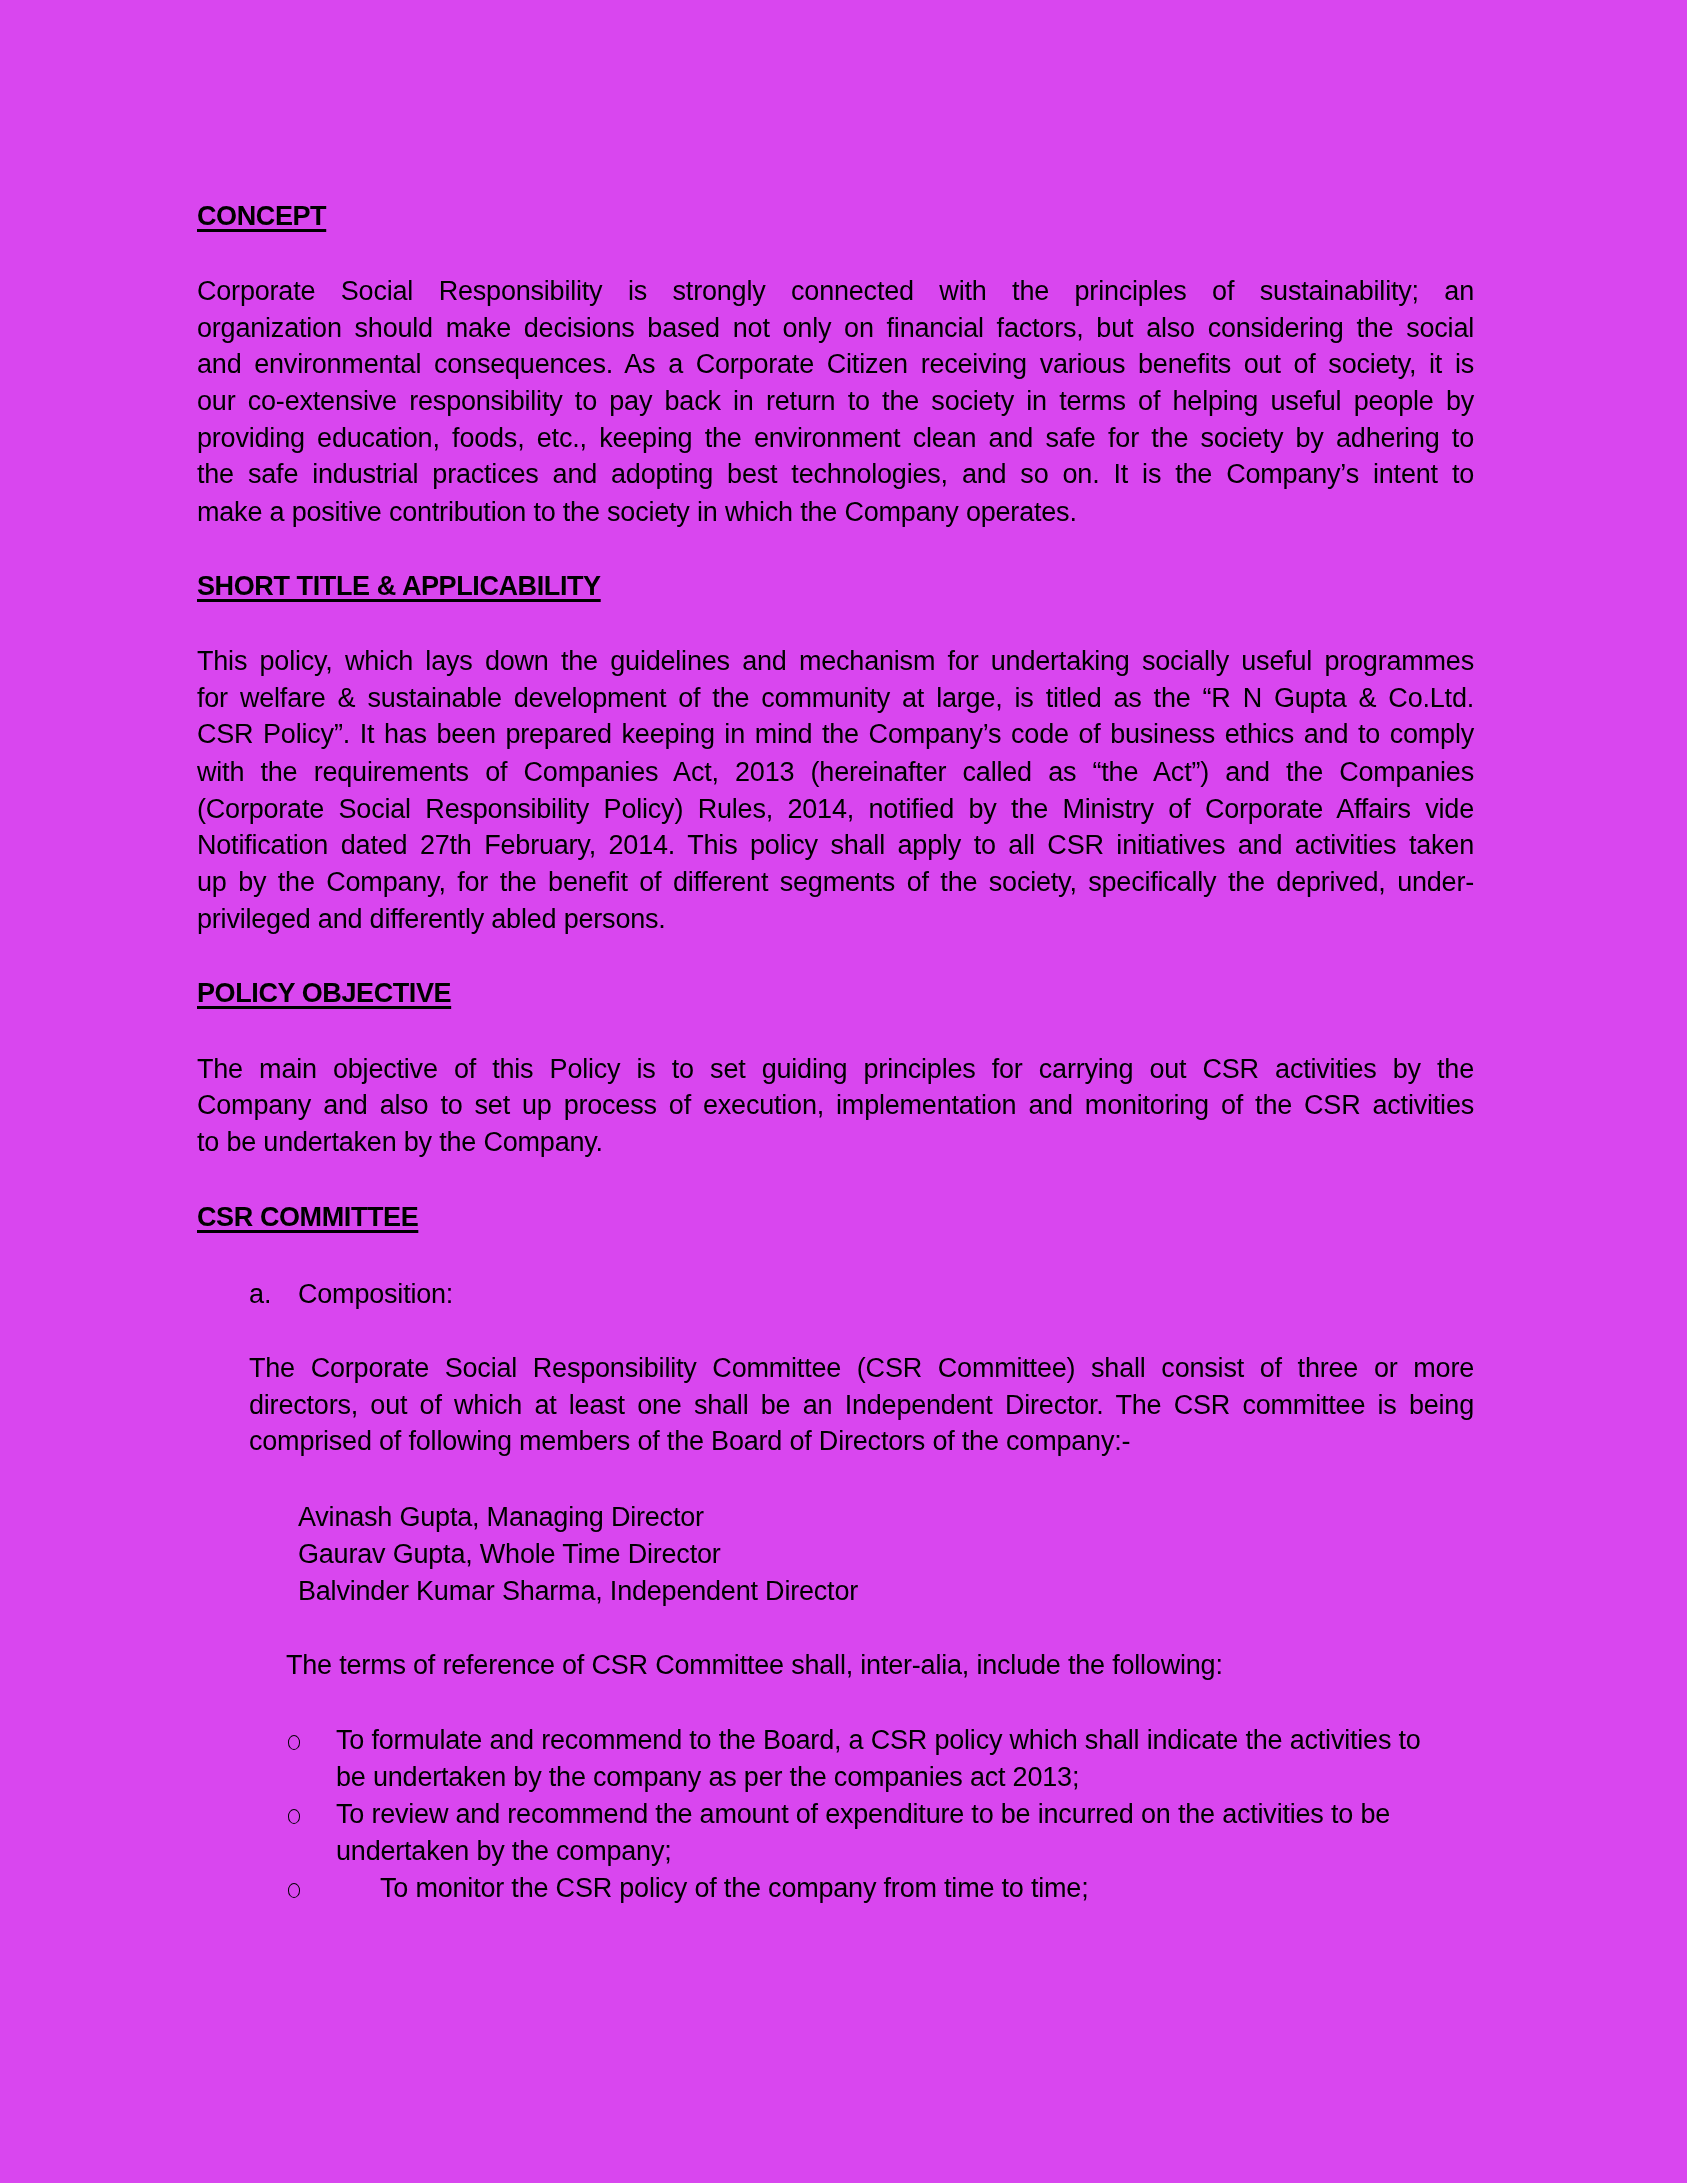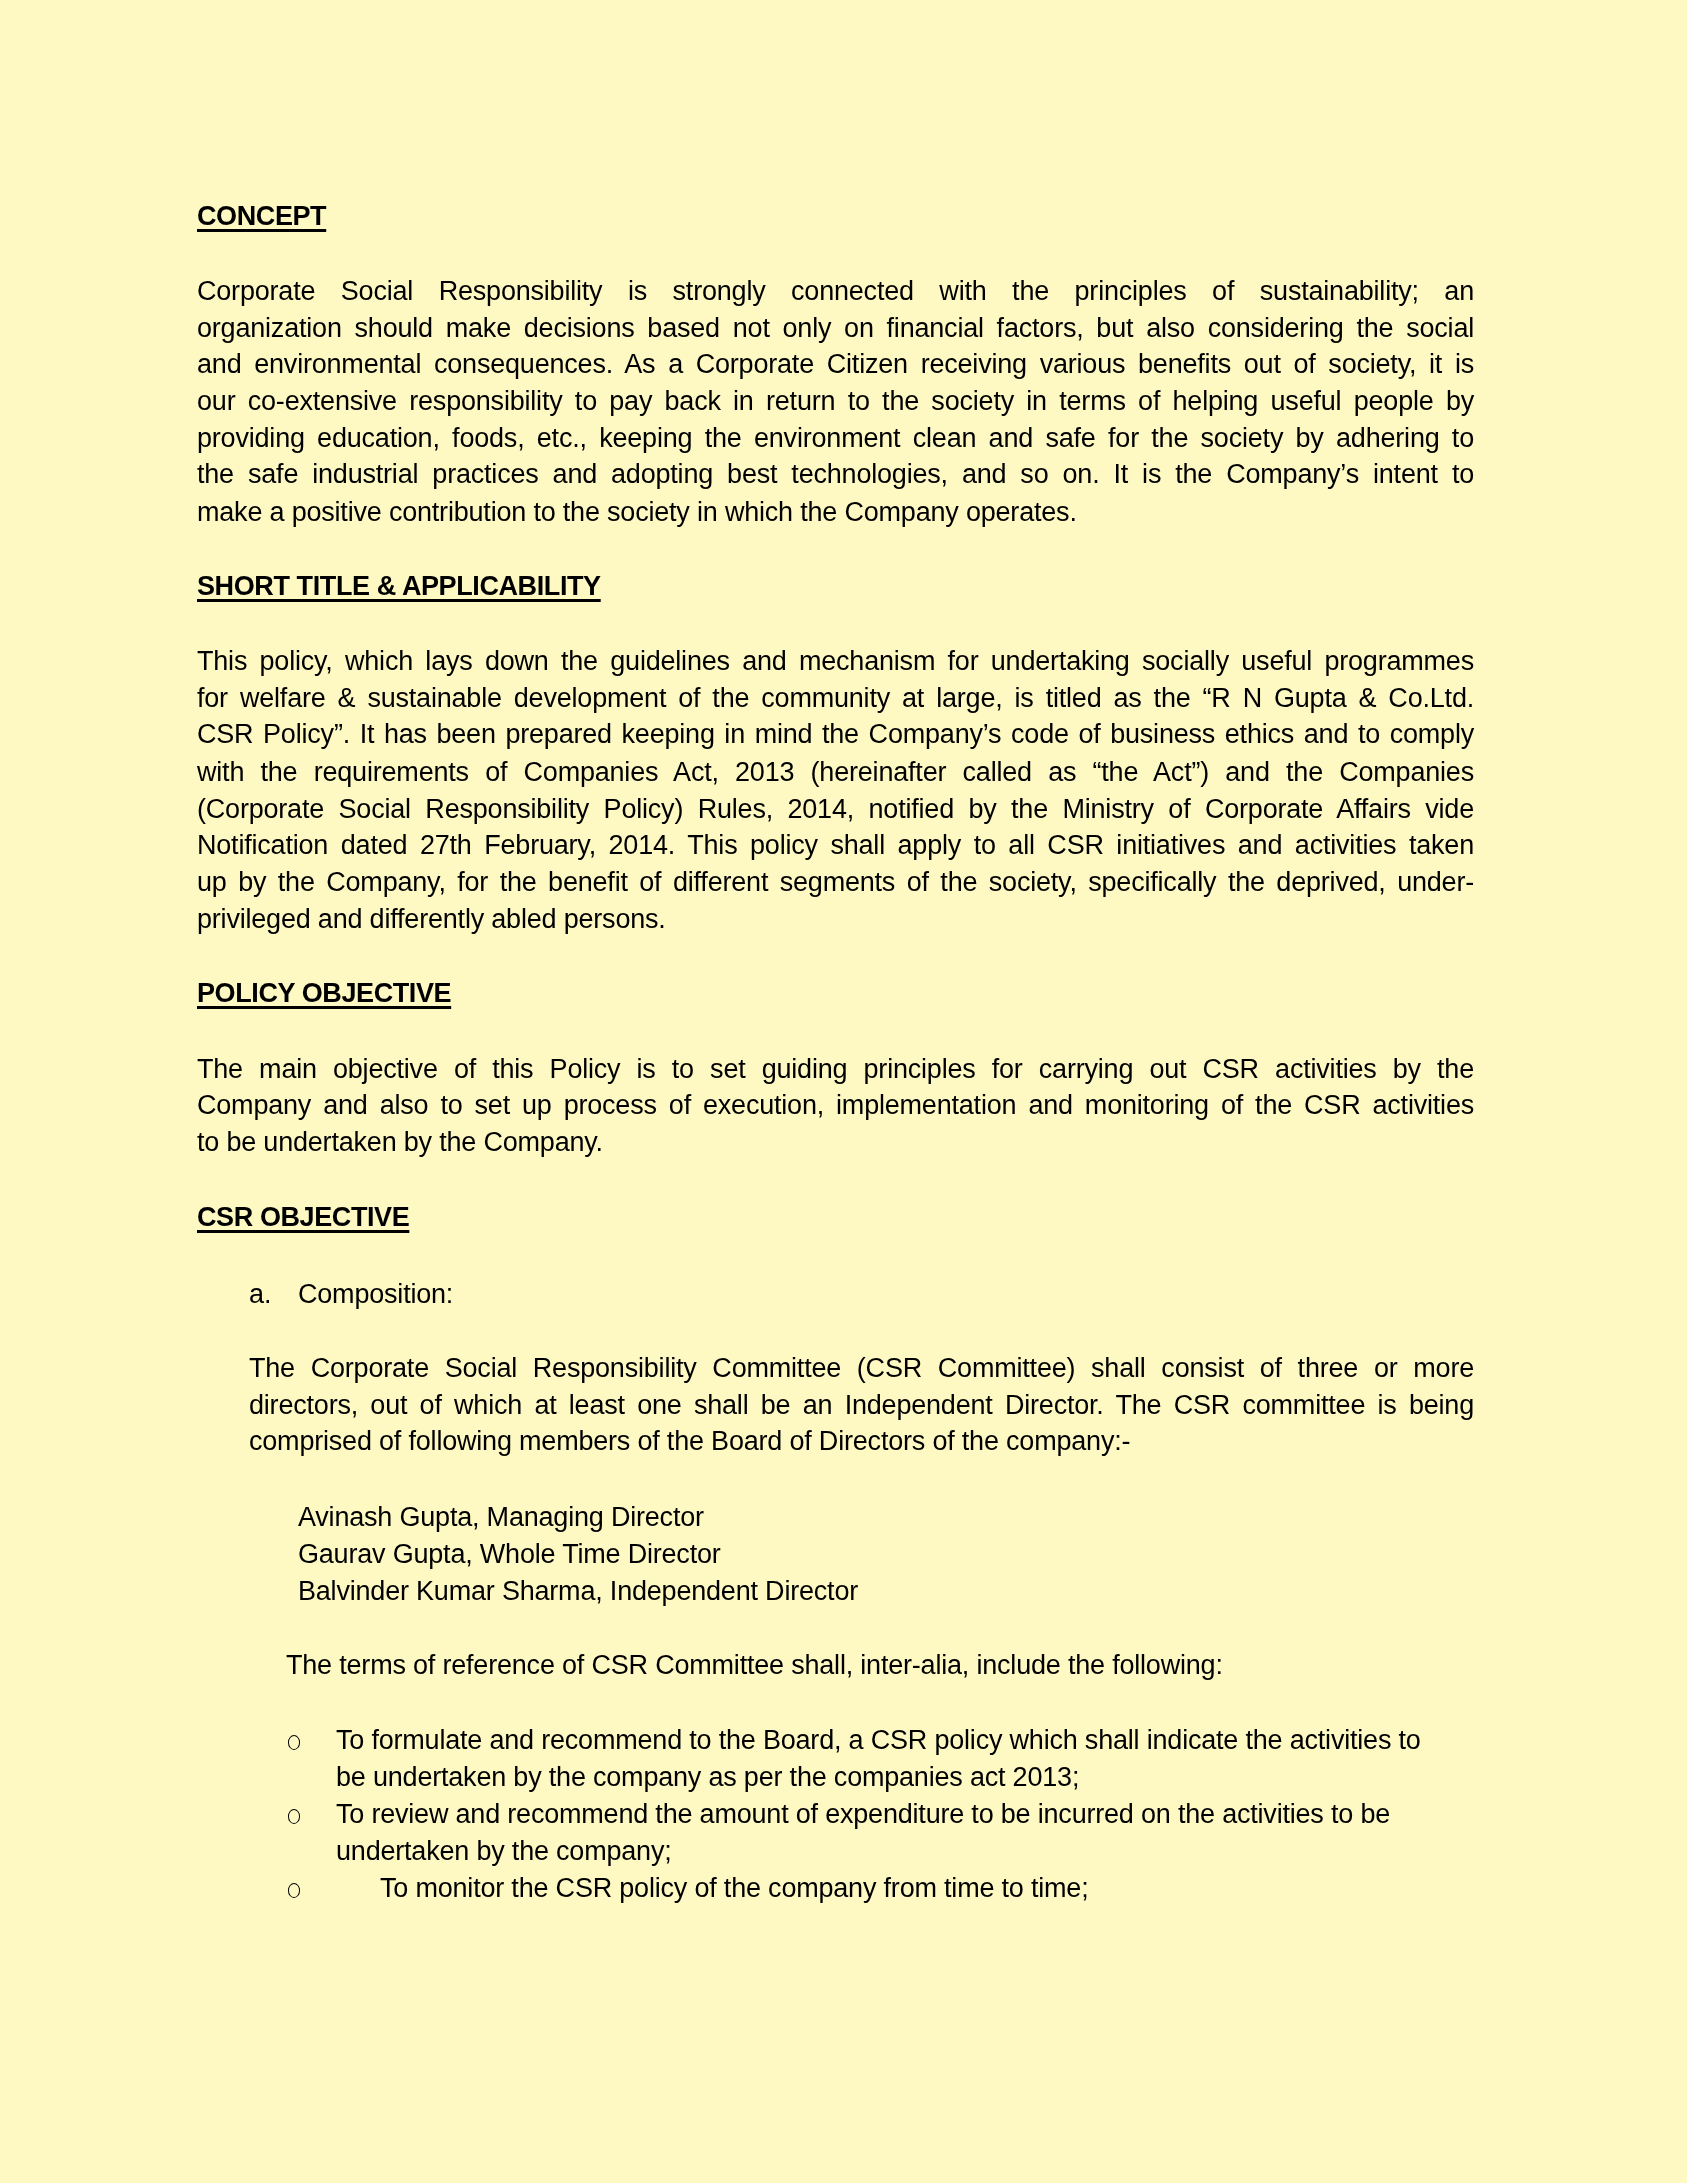--- a/index.html
+++ b/index.html
@@ -1,18 +1,18 @@
 <!DOCTYPE html>
 <html style="font-size:10.6px"><head>
 <meta charset="utf-8">
 <style>
   html, body { margin: 0; padding: 0; background: #ffffff; }
   body { width: 1687px; height: 2183px; position: relative; overflow: hidden;
          font-family: "Liberation Sans", "DejaVu Sans", sans-serif; color: #000; }
-  .page { position: absolute; left: 0; top: 0; width: 1687px; height: 2183px; background: #fef9c3; }
+  .page { position: absolute; left: 0; top: 0; width: 1687px; height: 2183px; background: #d946ef; }
   .line { position: absolute; font-size: 27px; line-height: 33px; white-space: nowrap; letter-spacing: -0.2px; }
   .just { text-align: justify; text-align-last: justify; white-space: normal; }
   .heading { font-weight: bold; text-decoration: underline; text-decoration-thickness: 2.6px; text-underline-offset: 4px; letter-spacing: -0.4px; }
   .marker { position: absolute; font-size: 27px; line-height: 33px; }
   .bullet-o { position: absolute; width: 12px; height: 14.6px; border: 1.7px solid #000; border-radius: 50%; box-sizing: border-box; }
 </style>
 </head>
 <body>
 
 <div class="page">
@@ -40,21 +40,21 @@
     <div class="line" style="left:197px; top:903px;">privileged and differently abled persons.</div>
   </div>
 
   <div class="line heading" style="left:197px; top:977px;">POLICY OBJECTIVE</div>
   <div>
     <div class="line just" style="left:197px; top:1053px; width:1277px;">The main objective of this Policy is to set guiding principles for carrying out CSR activities by the</div>
     <div class="line just" style="left:197px; top:1089px; width:1277px;">Company and also to set up process of execution, implementation and monitoring of the CSR activities</div>
     <div class="line" style="left:197px; top:1126px;">to be undertaken by the Company.</div>
   </div>
 
-  <div class="line heading" style="left:197px; top:1201px;">CSR OBJECTIVE</div>
+  <div class="line heading" style="left:197px; top:1201px;">CSR COMMITTEE</div>
 
   <div class="marker" style="left:249px; top:1278px;">a.</div>
   <div class="line" style="left:298px; top:1278px;">Composition:</div>
 
   <div>
     <div class="line just" style="left:249px; top:1352px; width:1225px;">The Corporate Social Responsibility Committee (CSR Committee) shall consist of three or more</div>
     <div class="line just" style="left:249px; top:1389px; width:1225px;">directors, out of which at least one shall be an Independent Director. The CSR committee is being</div>
     <div class="line" style="left:249px; top:1425px;">comprised of following members of the Board of Directors of the company:-</div>
   </div>
 

